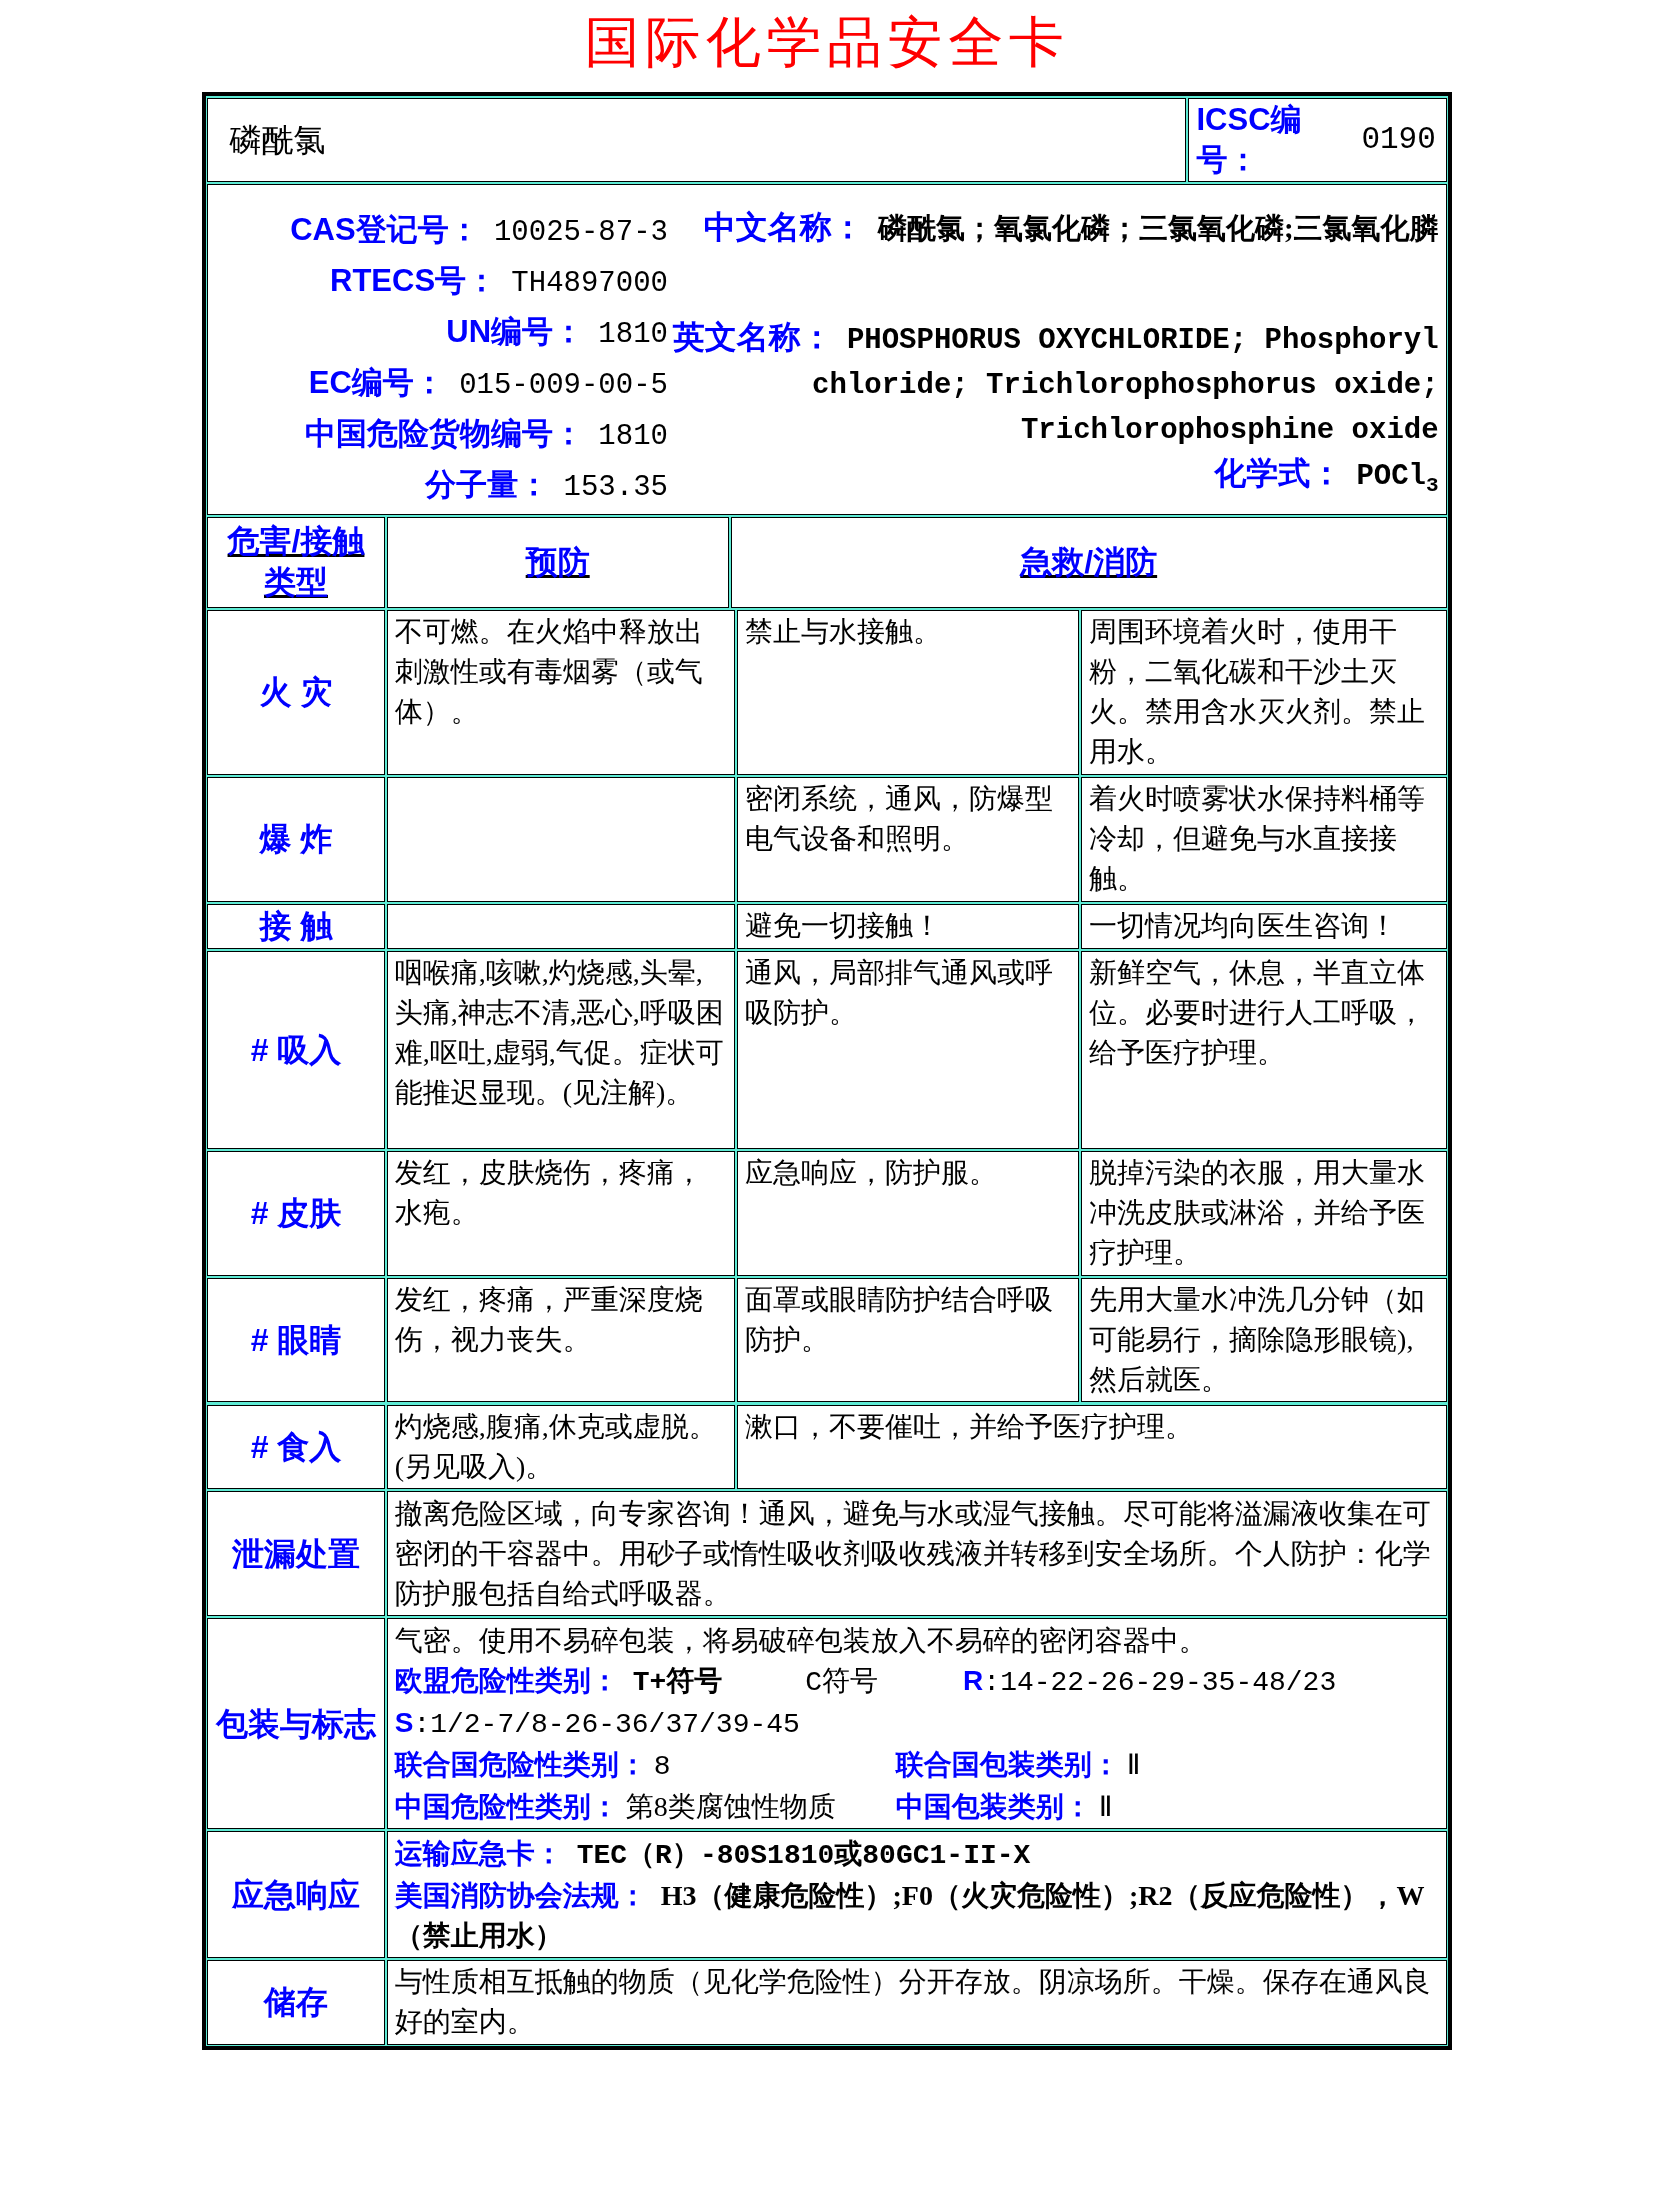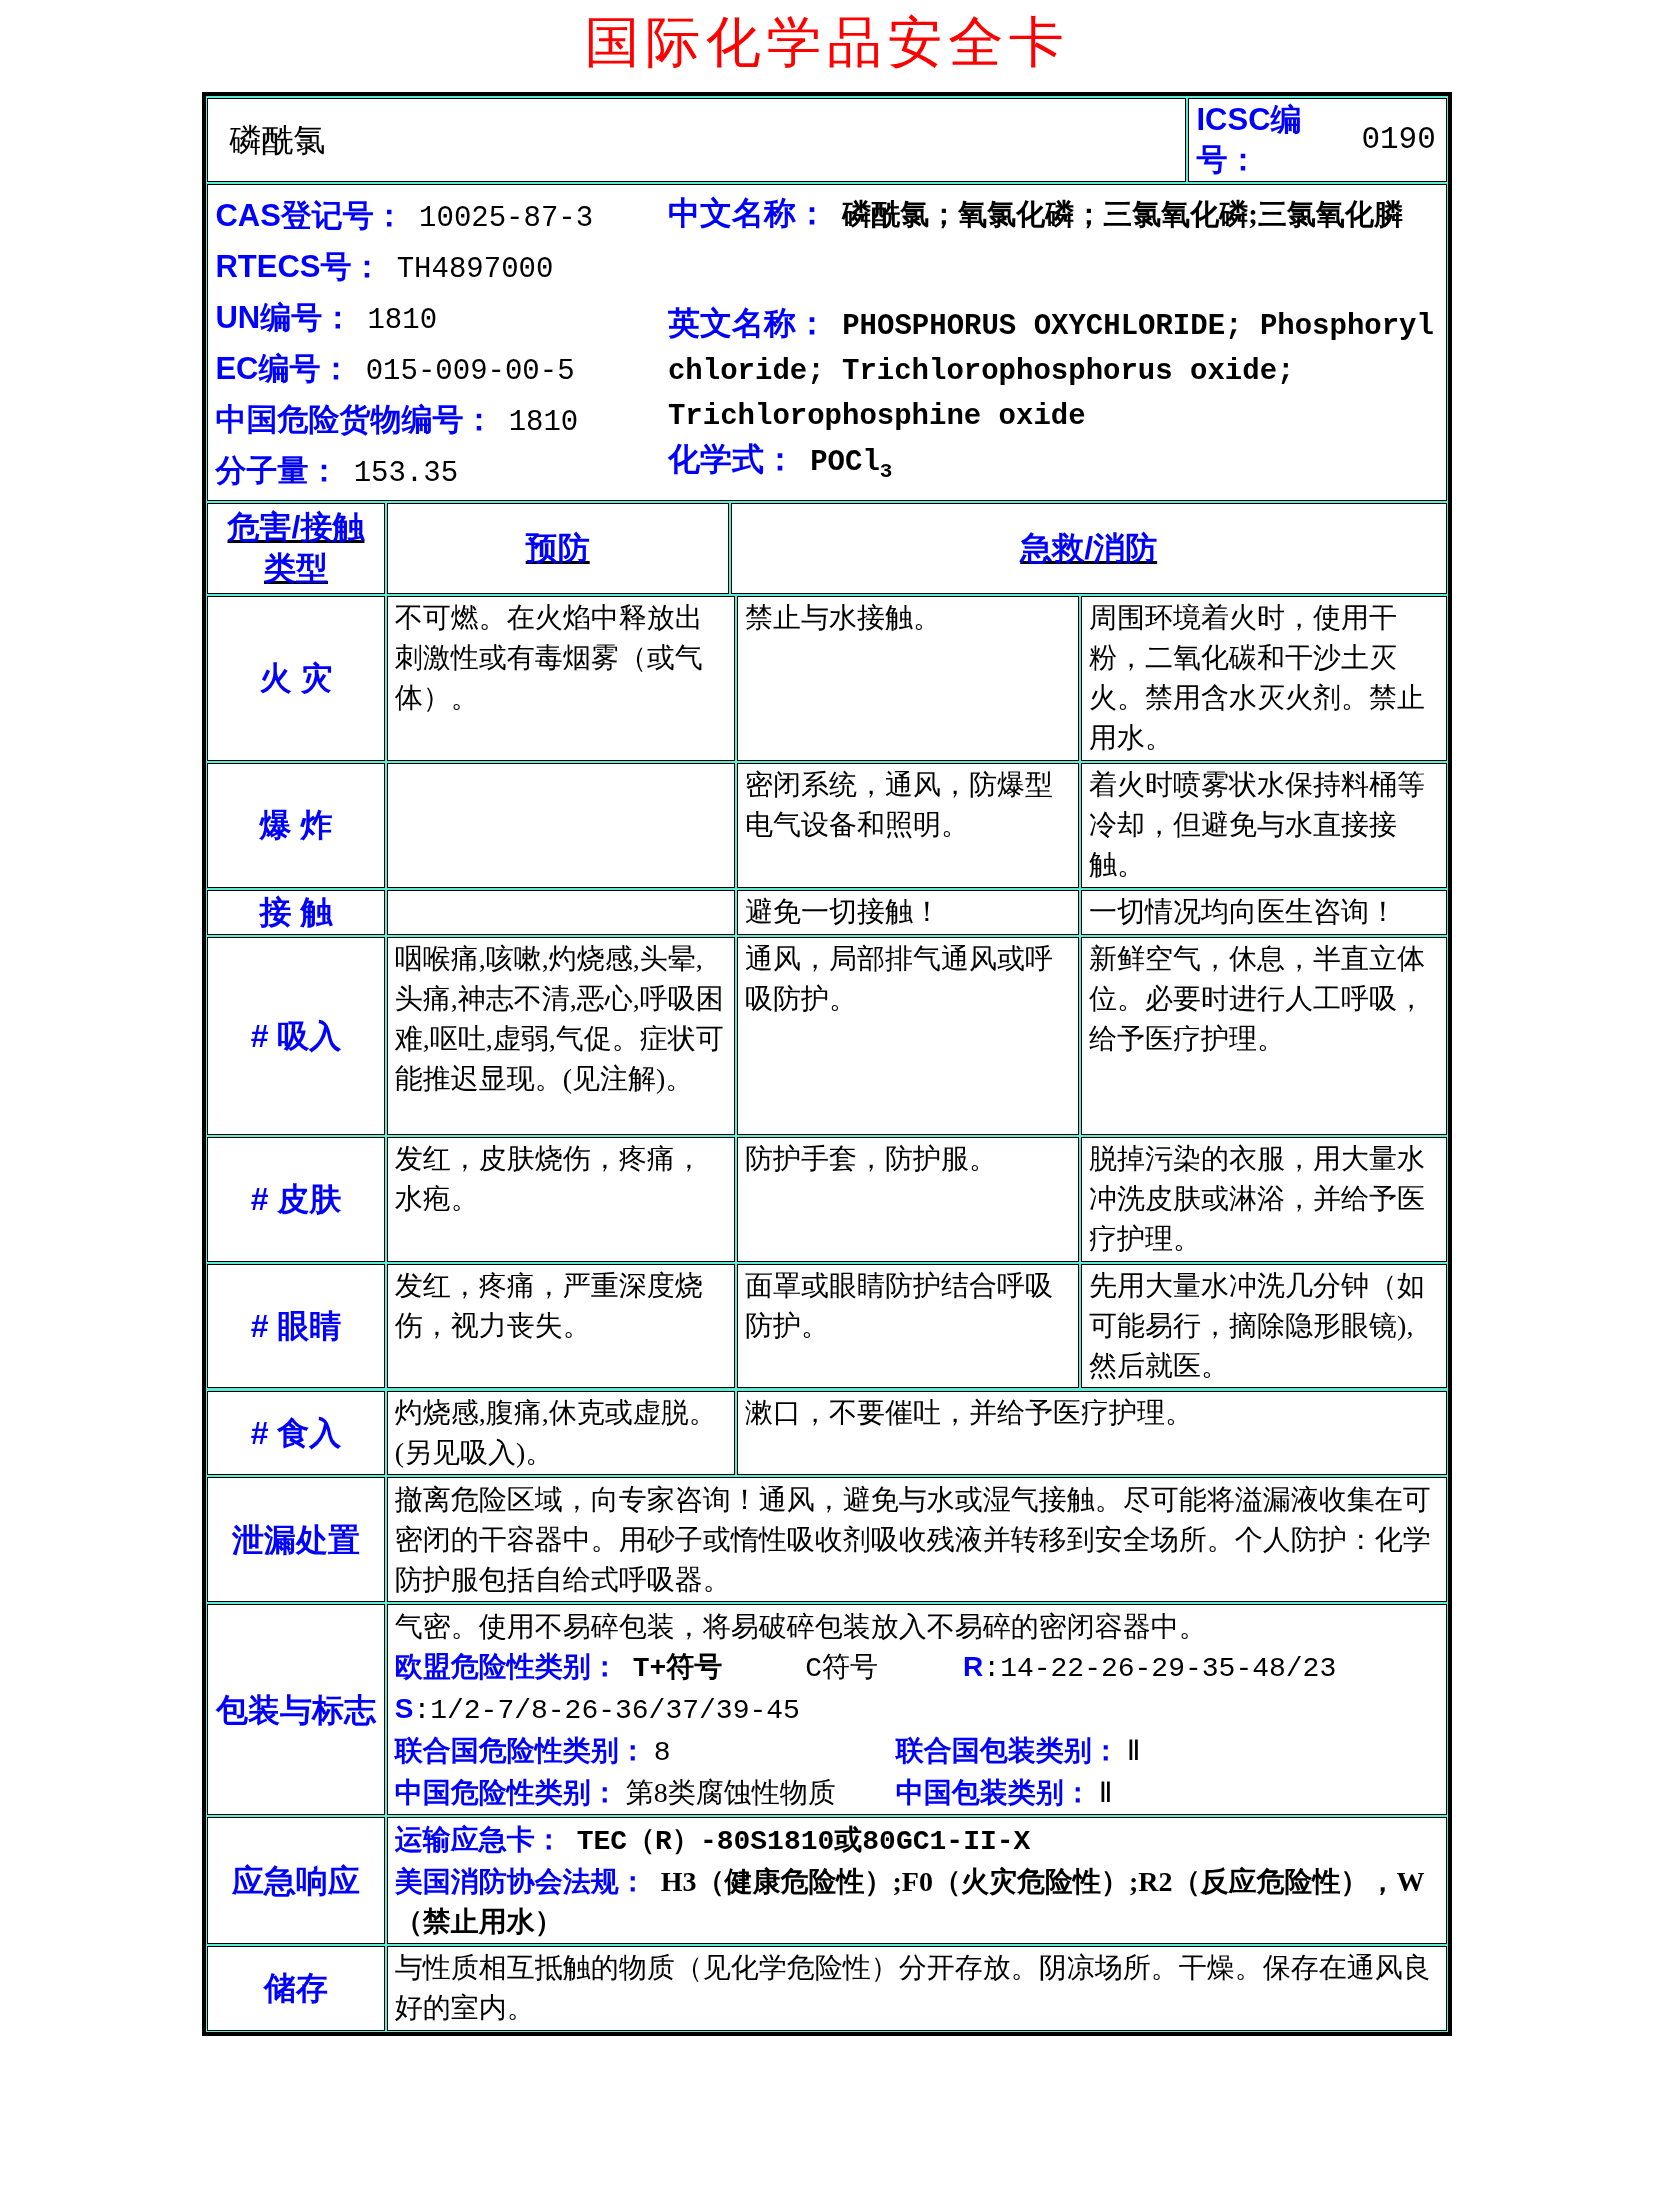--- a/index.html
+++ b/index.html
@@ -31,21 +31,21 @@
   .blab{color:#0000ff;font-family:"Liberation Sans",sans-serif;font-weight:bold;}
   .mono{font-family:"Liberation Mono","DejaVu Sans Mono",monospace;}
   .lblcell{font-size:32px;}
   
   .r-top{min-height:64px;}
   .name-cell{flex:0 0 79%;display:flex;align-items:center;padding-left:21px;font-size:32px;}
   .icsc-cell{flex:1 1 auto;display:flex;align-items:center;justify-content:flex-end;padding-right:9.8px;font-size:31px;}
   .icsc-cell .mono{margin-left:7px;}
   
   .r-id{min-height:290px;}
-  .id-cell{flex:1 1 auto;display:flex;padding-top:7px;}
+  .id-cell{flex:1 1 auto;display:flex;padding-top:21px;text-align:right;}
   .id-left{flex:0 0 37%;}
   .id-left .idline{line-height:48px;font-size:29px;}
   .id-left .blab{font-size:31px;}
   .id-left .val{margin-left:7px;}
   .id-right{flex:1 1 auto;line-height:43px;font-size:29px;}
   .id-right .blab{font-size:32px;}
   .en-line{margin-top:66px;}
   sub.fsub{font-size:21px;line-height:0;}
   
   .r-head{min-height:91px;text-decoration:underline;}
@@ -163,21 +163,21 @@
   <div class="row r-inhalation">
     <div class="cell col-label typecell lblcell"># 吸入</div>
     <div class="cell col-c2">咽喉痛,咳嗽,灼烧感,头晕,头痛,神志不清,恶心,呼吸困难,呕吐,虚弱,气促。症状可能推迟显现。(见注解)。</div>
     <div class="cell col-c3">通风，局部排气通风或呼吸防护。</div>
     <div class="cell col-c4">新鲜空气，休息，半直立体位。必要时进行人工呼吸，给予医疗护理。</div>
   </div>
 
   <div class="row r-skin">
     <div class="cell col-label typecell lblcell"># 皮肤</div>
     <div class="cell col-c2">发红，皮肤烧伤，疼痛，水疱。</div>
-    <div class="cell col-c3">防护手套，防护服。</div>
+    <div class="cell col-c3">应急响应，防护服。</div>
     <div class="cell col-c4">脱掉污染的衣服，用大量水冲洗皮肤或淋浴，并给予医疗护理。</div>
   </div>
 
   <div class="row r-eyes">
     <div class="cell col-label typecell lblcell"># 眼睛</div>
     <div class="cell col-c2">发红，疼痛，严重深度烧伤，视力丧失。</div>
     <div class="cell col-c3">面罩或眼睛防护结合呼吸防护。</div>
     <div class="cell col-c4">先用大量水冲洗几分钟（如可能易行，摘除隐形眼镜),然后就医。</div>
   </div>
 

